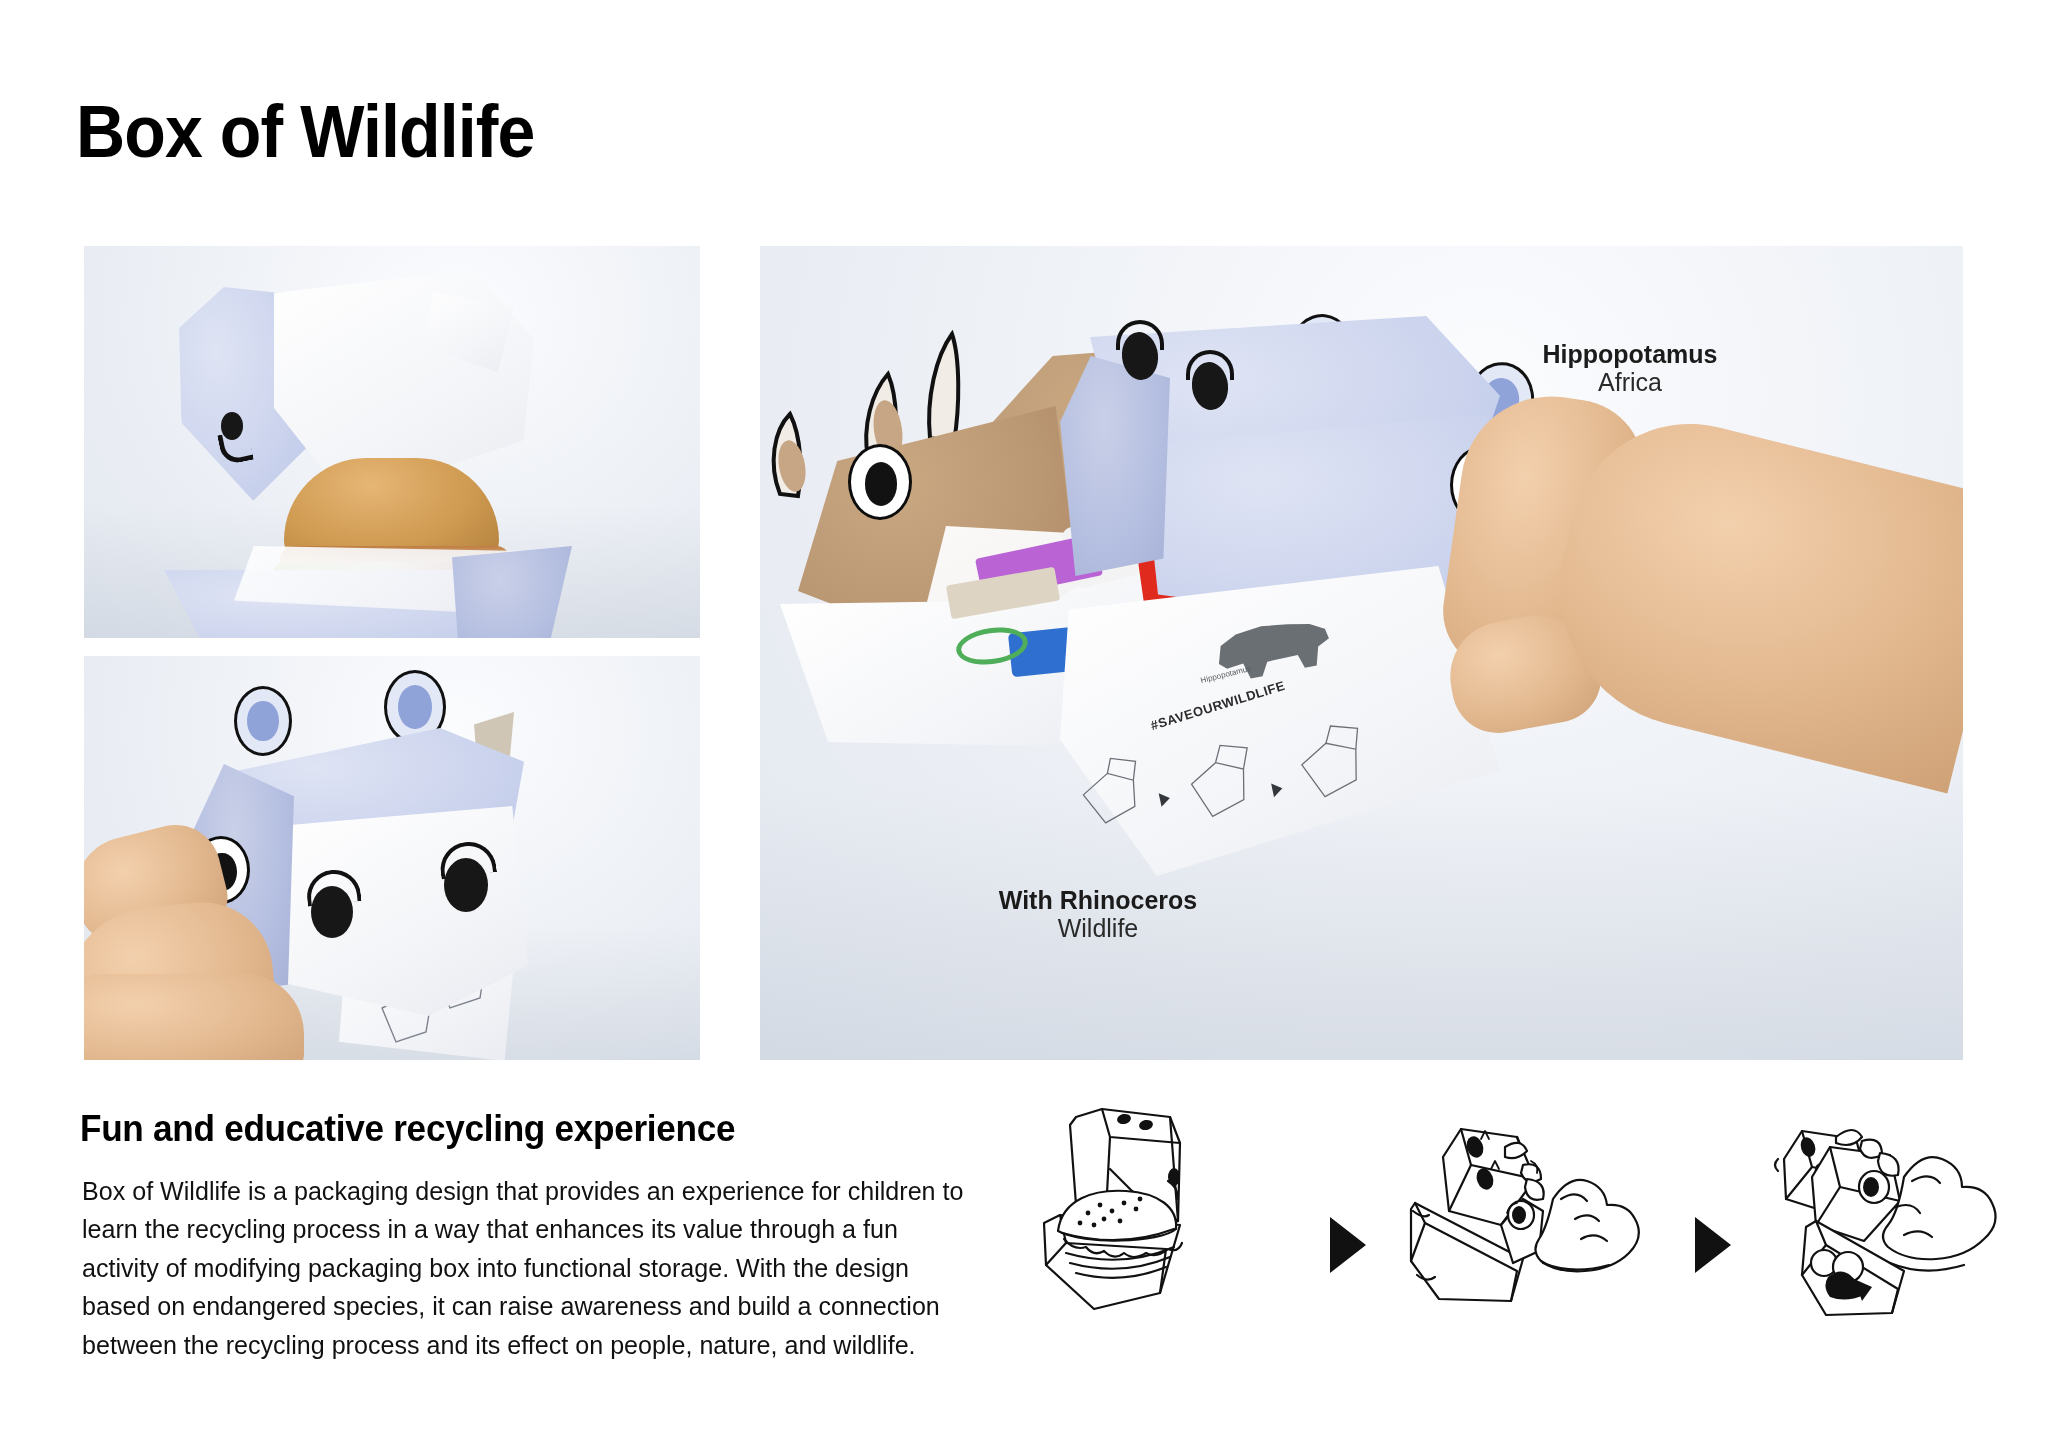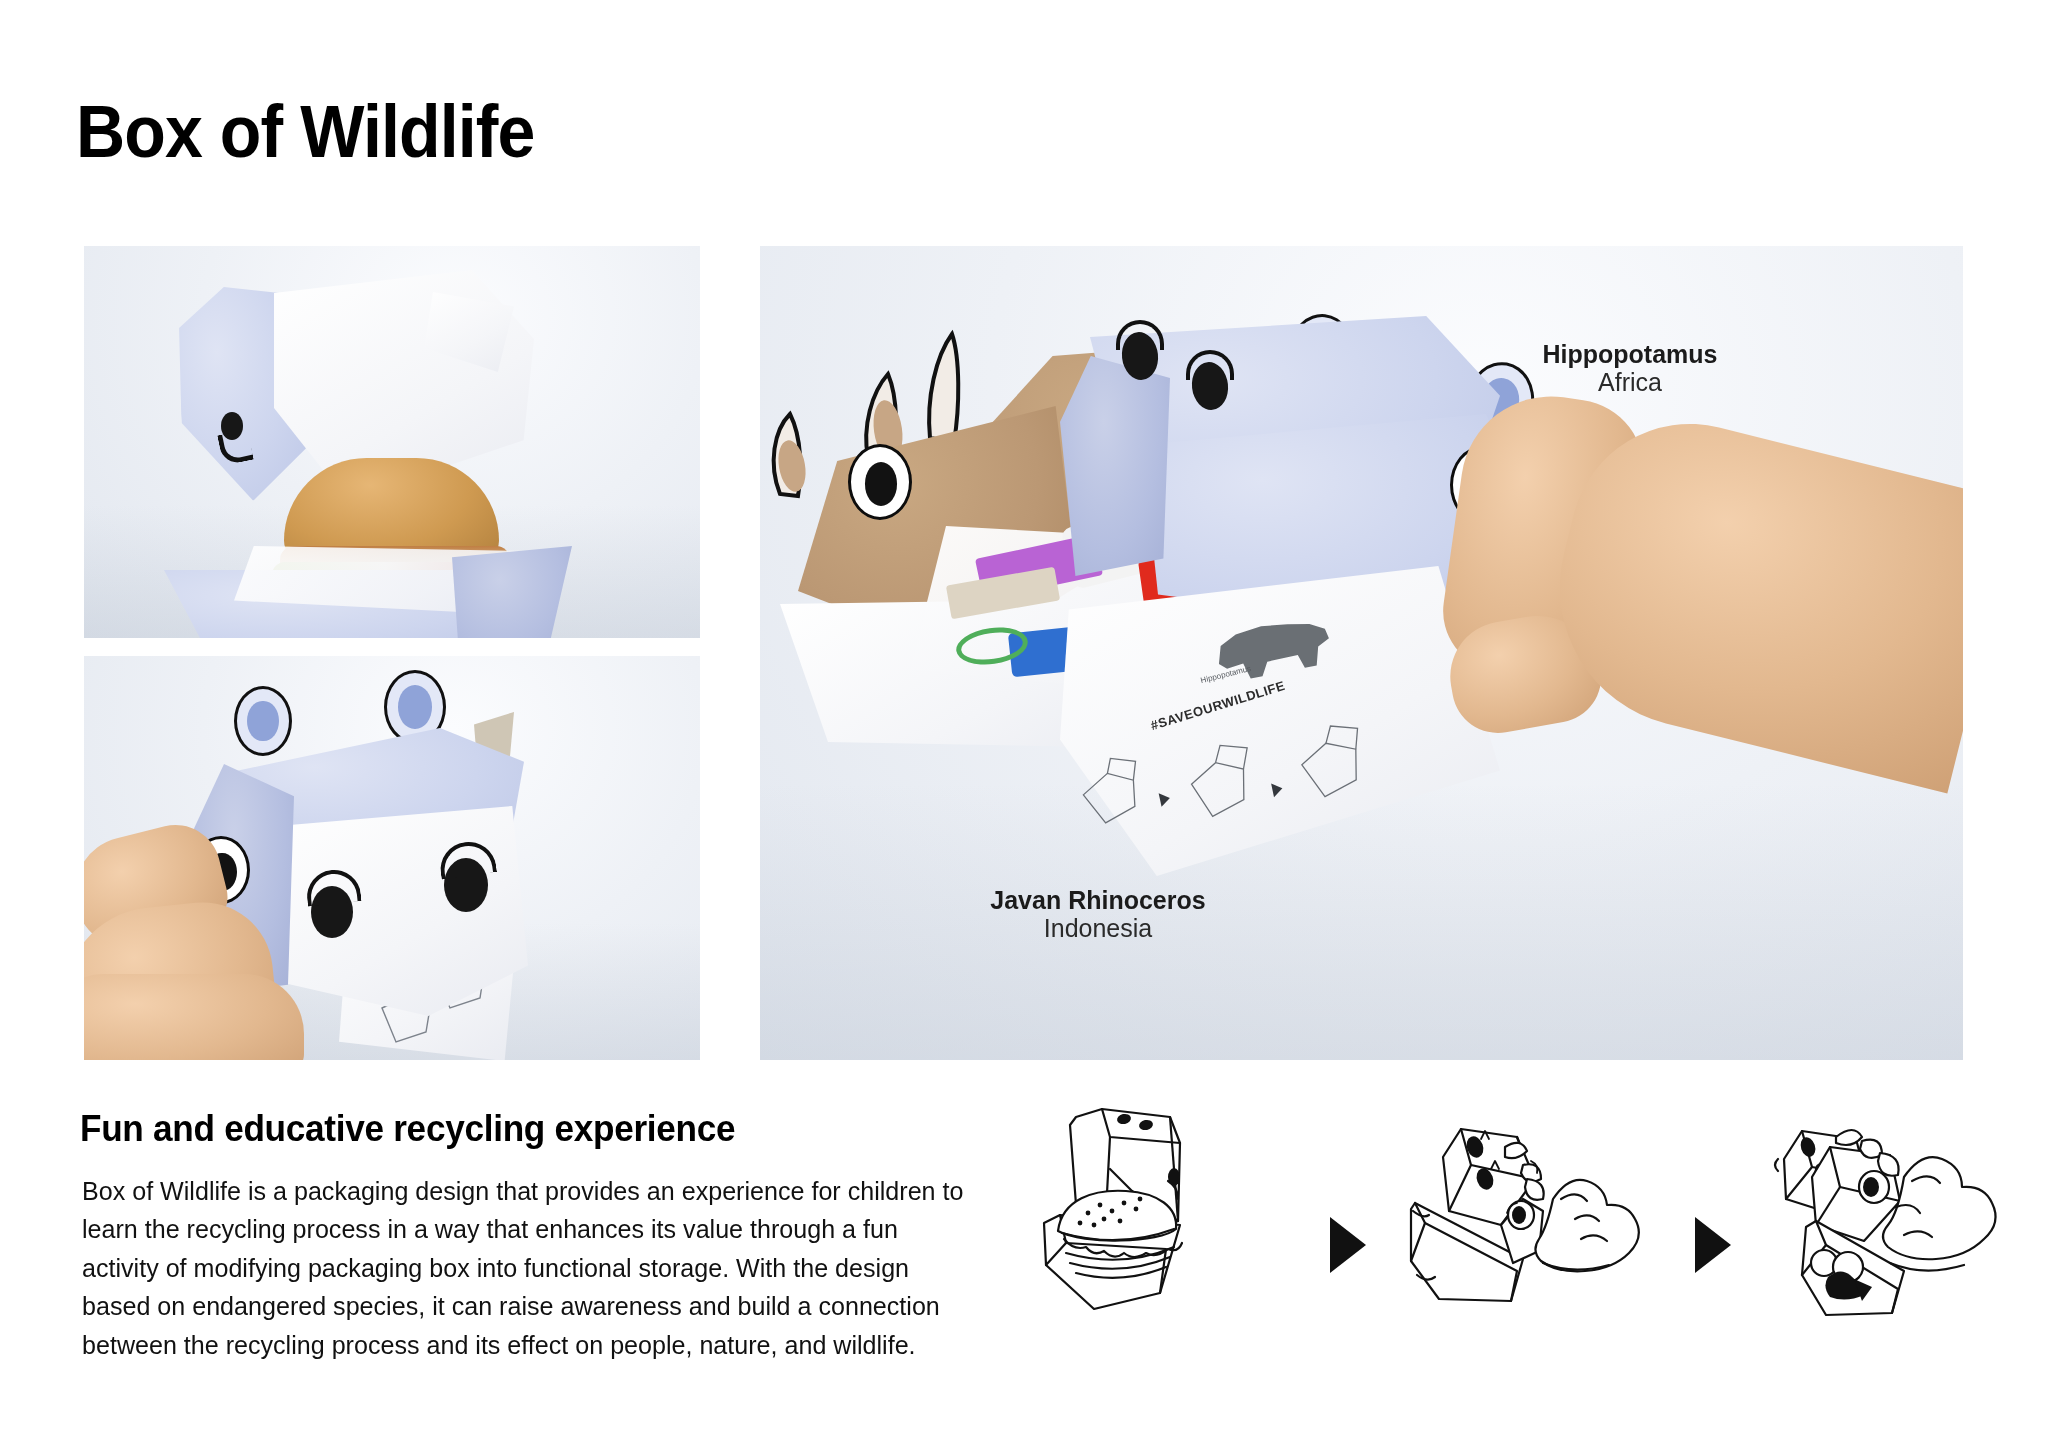--- a/index.html
+++ b/index.html
@@ -395,22 +395,22 @@
   <div class="hand" style="left:800px; top:200px; width:430px; height:300px;
               border-radius: 120px 0 0 140px; transform: rotate(14deg);"></div>
 </div>
 
 <div class="animal-label" id="label-hippo">
   <span class="name">Hippopotamus</span>
   <span class="region">Africa</span>
 </div>
 
 <div class="animal-label" id="label-rhino">
-  <span class="name">Javan Rhinoceros</span>
-  <span class="region">Indonesia</span>
+  <span class="name">With Rhinoceros</span>
+  <span class="region">Wildlife</span>
 </div>
 
 <div id="sub-heading">Fun and educative recycling experience</div>
 
 <div id="body-copy">Box of Wildlife is a packaging design that provides an experience for children to learn the recycling process in a way that enhances its value through a fun activity of modifying packaging box into functional storage. With the design based on endangered species, it can raise awareness and build a connection between the recycling process and its effect on people, nature, and wildlife.</div>
 
 <div id="steps">
 
   <div class="step">
     <svg viewBox="0 0 250 285" fill="none" stroke="#111" stroke-width="2.2" stroke-linejoin="round" stroke-linecap="round">

